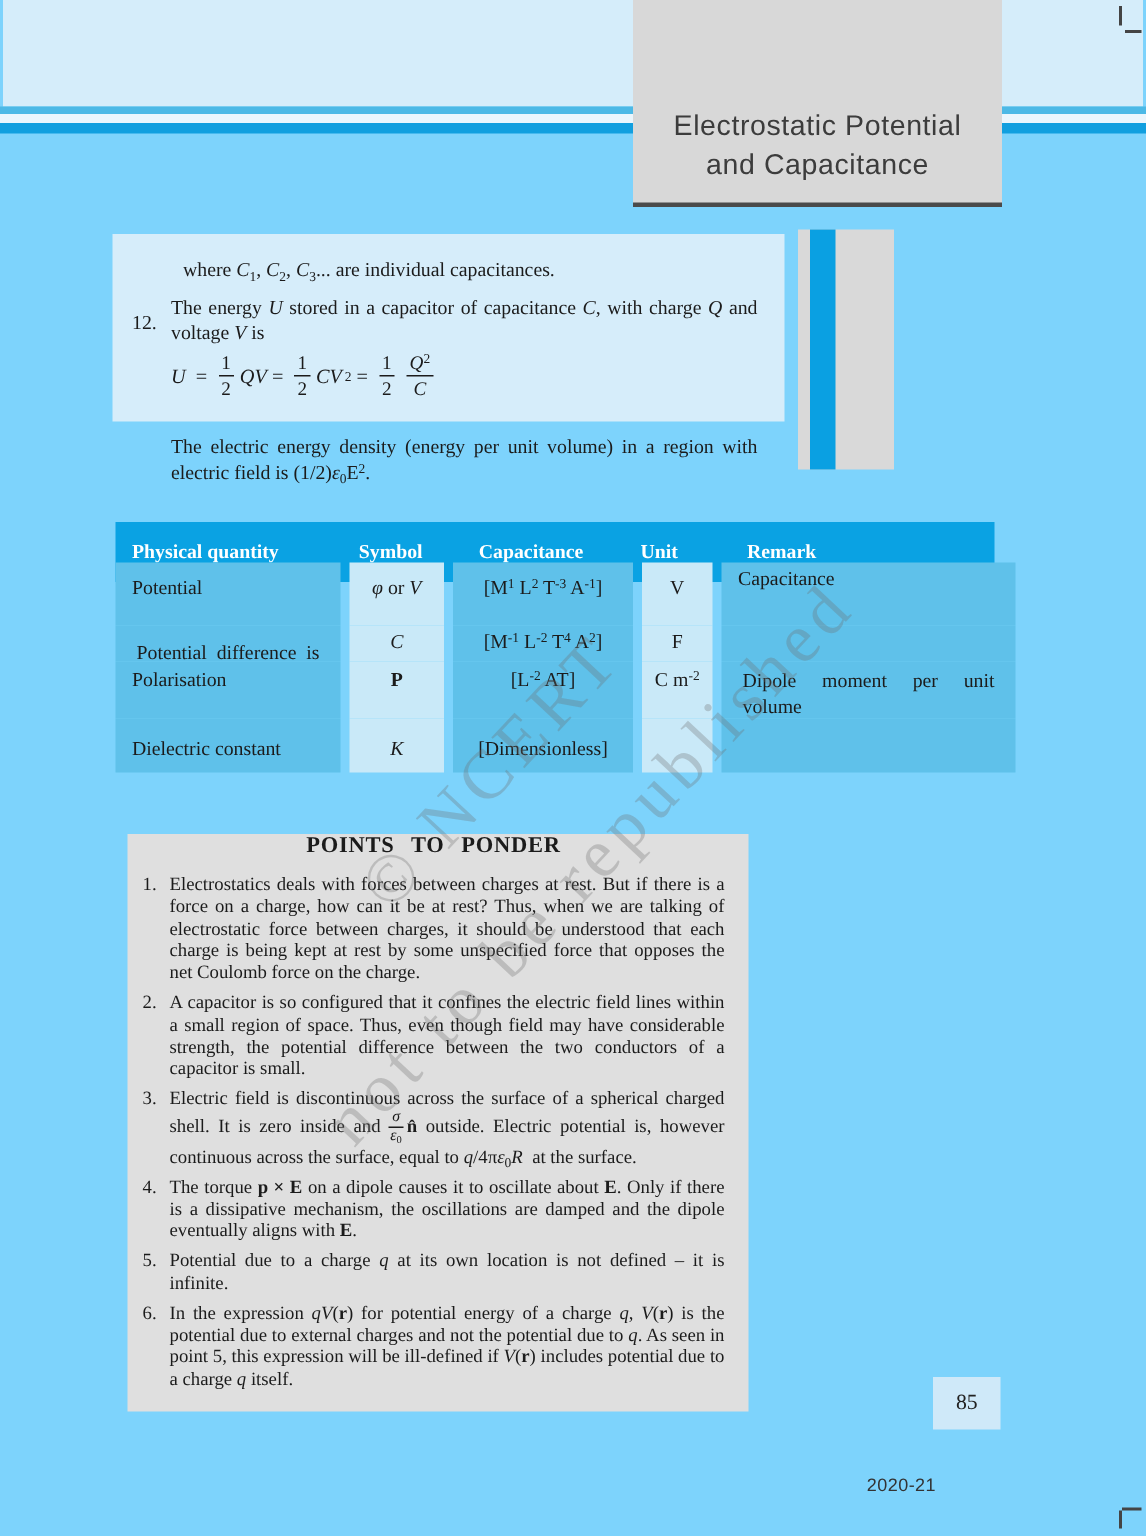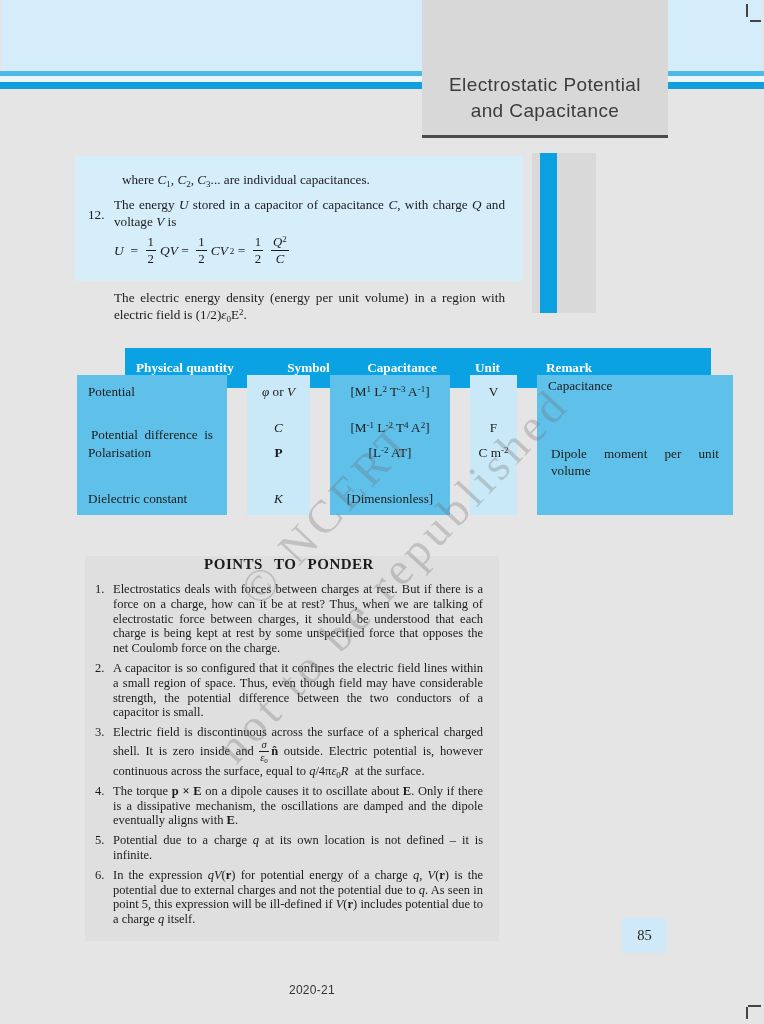--- a/index.html
+++ b/index.html
@@ -1,16 +1,16 @@
 <!DOCTYPE html>
 <html><head>
 <meta charset="utf-8">
 <style>
   html,body{margin:0;padding:0;background:#fff;}
-  #page{position:relative;width:764px;height:1024px;background:#e5e5e5;overflow:hidden;
+  #page{position:relative;width:764px;height:1024px;background:#7dd3fc;overflow:hidden;
         font-family:"Liberation Serif",serif;color:#1b1b1b;}
   
   .band{position:absolute;left:2px;top:0;width:760px;height:71px;background:#d5edfa;}
   .stripe1{position:absolute;left:0;top:71px;width:764px;height:5px;background:#4cb9e6;}
   .stripe-gap{position:absolute;left:0;top:76px;width:764px;height:6px;background:#eaf6fd;}
   .stripe2{position:absolute;left:0;top:82px;width:764px;height:7px;background:#119fdf;}
   .title-box{position:absolute;left:422px;top:0;width:246px;height:138px;background:#d8d8d8;
              border-bottom:3px solid #4a4a4a;display:flex;flex-direction:column;justify-content:flex-end;
              align-items:center;padding-bottom:11px;box-sizing:border-box;}
   .title-box div{font-family:"Liberation Sans",sans-serif;font-size:19px;line-height:26px;
@@ -27,26 +27,26 @@
   .frac{display:inline-flex;flex-direction:column;align-items:center;vertical-align:middle;
         font-size:12.8px;line-height:1.12;margin:0 4px;}
   .frac .fn{border-bottom:1px solid #1b1b1b;padding:0 2px 1px;}
   .frac .fd{padding-top:1px;}
   .density{margin-left:26px;margin-top:22px;text-align:justify;}
   .vstrip-gray{position:absolute;left:532px;top:153px;width:64px;height:160px;background:#d9d9d9;}
   .vstrip-blue{position:absolute;left:540px;top:153px;width:17px;height:160px;background:#0aa0e2;}
   
   .thead{position:absolute;left:77px;top:348px;width:586px;height:40px;background:#0aa2e3;
          display:grid;grid-template-columns:150px 65px 120px 49px 198px;column-gap:1px;
-         align-items:center;color:#fff;font-weight:bold;font-size:13.2px;margin-left:48px;}
+         align-items:center;color:#fff;font-weight:bold;font-size:13.2px;}
   .thead .h1{padding-left:11px;}
   .thead .hc{text-align:center;}
   .thead .h5{padding-left:33px;}
   .tbody{position:absolute;left:77px;top:375px;width:586px;display:grid;
-         grid-template-columns:150px 63px 120px 47px 196px;column-gap:20px;
+         grid-template-columns:150px 63px 120px 47px 196px;column-gap:6px;
          grid-template-rows:42px 24px 38px 36px;font-size:13.2px;}
   .c-med{background:#5fc1ea;}
   .c-light{background:#c9e9f8;}
   .cell{box-sizing:border-box;}
   .cq{padding:0 0 0 11px;}
   .cc{text-align:center;}
   .cr{padding:0 14px 0 14px;text-align:justify;line-height:17px;}
   .r1{padding-top:9px;} .r2{padding-top:3px;} .r3{padding-top:4px;} .r4{padding-top:12px;}
   sup{font-size:9px;vertical-align:4px;line-height:0;}
   sub{font-size:9px;vertical-align:-3px;line-height:0;}
@@ -58,21 +58,21 @@
   .pitem{display:flex;margin-bottom:5px;}
   .pitem .num{width:18px;flex:none;font-size:12.5px;line-height:14.8px;}
   .pitem .txt{flex:1;text-align:justify;font-size:12.5px;line-height:14.8px;}
   .ifrac{display:inline-block;vertical-align:middle;text-align:center;font-size:10.5px;line-height:1;}
   .ifrac .ifn{display:block;border-bottom:1px solid #1b1b1b;padding:0 2px 1px;}
   .ifrac .ifd{display:block;padding-top:1px;}
   .ifrac sub{font-size:7px;vertical-align:-2px;}
   
   .badge{position:absolute;left:622px;top:918px;width:45px;height:35px;background:#cfe9f9;
          display:flex;align-items:center;justify-content:center;font-size:14.5px;color:#222;}
-  .footer{position:absolute;left:0;top:983px;width:624px;text-align:center;
+  .footer{position:absolute;left:0;top:983px;width:624px;text-align:right;
           font-family:"Liberation Sans",sans-serif;font-size:12px;color:#333;letter-spacing:.3px;}
   .watermark{position:absolute;left:30px;top:455px;width:660px;height:180px;z-index:5;
           transform:rotate(-47deg);pointer-events:none;text-align:center;
           font-size:46px;line-height:90px;letter-spacing:5px;color:rgba(110,110,110,0.30);}
   i{font-style:italic;} b{font-weight:bold;}
 </style>
 </head>
 <body>
 
 <div id="page">

